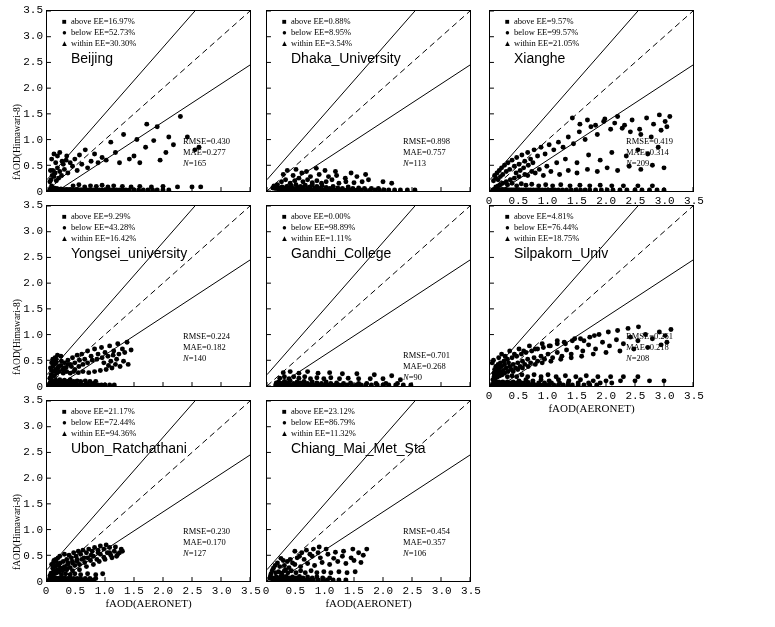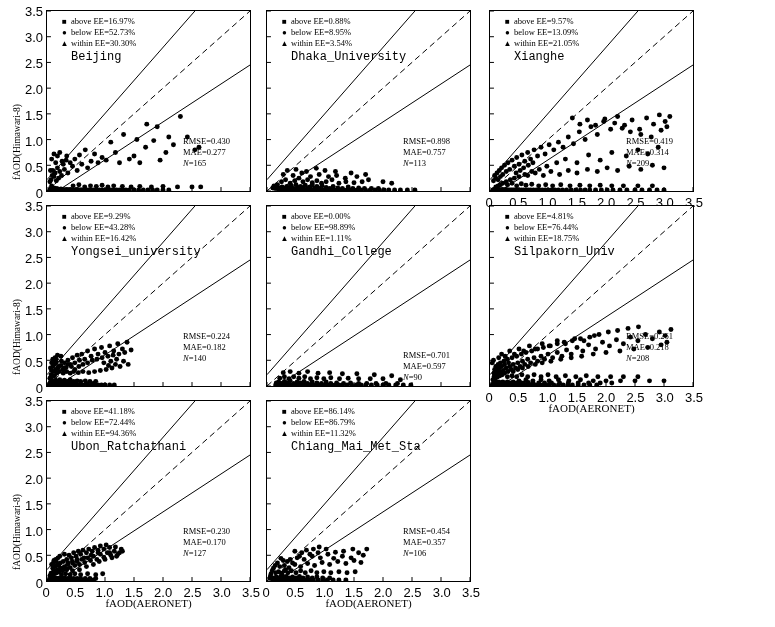--- a/index.html
+++ b/index.html
@@ -15,25 +15,25 @@
     transform-origin:left top;
     white-space:nowrap;
   }
   .xlabel{
     position:absolute;
     font-size:11px;
     font-family:"Liberation Serif",serif;
     white-space:nowrap;
     text-align:center;
   }
-  .tick{font-size:13px;font-family:Liberation Sans, sans-serif;}
+  .tick{font-size:11px;font-family:Liberation Mono, monospace;}
   .legend{position:absolute;font-size:8.5px;line-height:11px;font-family:"Liberation Serif",serif;white-space:nowrap;}
   .legend div{display:flex;align-items:center;height:11px;}
   .legend .mk{display:inline-block;width:9px;text-align:center;margin-right:2px;font-size:8px;}
-  .sitename{position:absolute;font-size:12px;font-family:Liberation Mono, monospace;white-space:nowrap;}
+  .sitename{position:absolute;font-size:14px;font-family:Liberation Sans, sans-serif;white-space:nowrap;}
   .stats{position:absolute;font-size:8.5px;line-height:11px;font-family:"Liberation Serif",serif;white-space:nowrap;text-align:left;}
   .stats i{font-style:italic;}
 </style>
 </head>
 <body>
 
 <div id="wrap">
     <div class="plotbox" style="left: 46px; top: 10px; width: 205px; height: 182px;">
       <svg width="203" height="180" viewBox="0 0 205 182" preserveAspectRatio="none">
         <line x1="0" y1="182" x2="205" y2="0" stroke="#000" stroke-width="1" stroke-dasharray="6,4"></line>
@@ -570,21 +570,21 @@
         <line x1="0" y1="0" x2="4" y2="0" stroke="#000" stroke-width="1"></line>
       </svg>
     </div>
     <div class="legend" style="left: 503px; top: 16px;">
       <div>
         <span class="mk">■</span>
         <span>above EE=9.57%</span>
       </div>
       <div>
         <span class="mk">●</span>
-        <span>below EE=13.09%</span>
+        <span>below EE=99.57%</span>
       </div>
       <div>
         <span class="mk">▲</span>
         <span>within EE=21.05%</span>
       </div>
     </div>
     <div class="sitename" style="left: 514px; top: 50px;">Xianghe</div>
     <div class="stats" style="left: 626px; top: 136px;">
       <div>RMSE=0.419</div>
       <div>MAE=0.314</div>
@@ -918,21 +918,21 @@
         <span>below EE=98.89%</span>
       </div>
       <div>
         <span class="mk">▲</span>
         <span>within EE=1.11%</span>
       </div>
     </div>
     <div class="sitename" style="left: 291px; top: 245px;">Gandhi_College</div>
     <div class="stats" style="left: 403px; top: 350px;">
       <div>RMSE=0.701</div>
-      <div>MAE=0.597</div>
+      <div>MAE=0.268</div>
       <div><i>N</i>=90</div>
     </div>
     <div class="plotbox" style="left: 489px; top: 205px; width: 205px; height: 182px;">
       <svg width="203" height="180" viewBox="0 0 205 182" preserveAspectRatio="none">
         <line x1="0" y1="182" x2="205" y2="0" stroke="#000" stroke-width="1" stroke-dasharray="6,4"></line>
         <line x1="0" y1="170.56" x2="149.35714285714286" y2="0" stroke="#000" stroke-width="1"></line>
         <line x1="10.542857142857143" y1="182" x2="205" y2="54.599999999999994" stroke="#000" stroke-width="1"></line>
         <circle cx="2.342857142857143" cy="180.96" r="2.5" fill="#000"></circle>
         <circle cx="3.5142857142857147" cy="180.44" r="2.5" fill="#000"></circle>
         <circle cx="4.685714285714286" cy="180.96" r="2.5" fill="#000"></circle>
@@ -1338,21 +1338,21 @@
         <line x1="0" y1="52" x2="4" y2="52" stroke="#000" stroke-width="1"></line>
         <line x1="175.7142857142857" y1="182" x2="175.7142857142857" y2="178" stroke="#000" stroke-width="1"></line>
         <line x1="0" y1="26" x2="4" y2="26" stroke="#000" stroke-width="1"></line>
         <line x1="205" y1="182" x2="205" y2="178" stroke="#000" stroke-width="1"></line>
         <line x1="0" y1="0" x2="4" y2="0" stroke="#000" stroke-width="1"></line>
       </svg>
     </div>
     <div class="legend" style="left: 60px; top: 406px;">
       <div>
         <span class="mk">■</span>
-        <span>above EE=41.18%</span>
+        <span>above EE=21.17%</span>
       </div>
       <div>
         <span class="mk">●</span>
         <span>below EE=72.44%</span>
       </div>
       <div>
         <span class="mk">▲</span>
         <span>within EE=94.36%</span>
       </div>
     </div>
@@ -1505,21 +1505,21 @@
         <line x1="0" y1="52" x2="4" y2="52" stroke="#000" stroke-width="1"></line>
         <line x1="175.7142857142857" y1="182" x2="175.7142857142857" y2="178" stroke="#000" stroke-width="1"></line>
         <line x1="0" y1="26" x2="4" y2="26" stroke="#000" stroke-width="1"></line>
         <line x1="205" y1="182" x2="205" y2="178" stroke="#000" stroke-width="1"></line>
         <line x1="0" y1="0" x2="4" y2="0" stroke="#000" stroke-width="1"></line>
       </svg>
     </div>
     <div class="legend" style="left: 280px; top: 406px;">
       <div>
         <span class="mk">■</span>
-        <span>above EE=86.14%</span>
+        <span>above EE=23.12%</span>
       </div>
       <div>
         <span class="mk">●</span>
         <span>below EE=86.79%</span>
       </div>
       <div>
         <span class="mk">▲</span>
         <span>within EE=11.32%</span>
       </div>
     </div>

